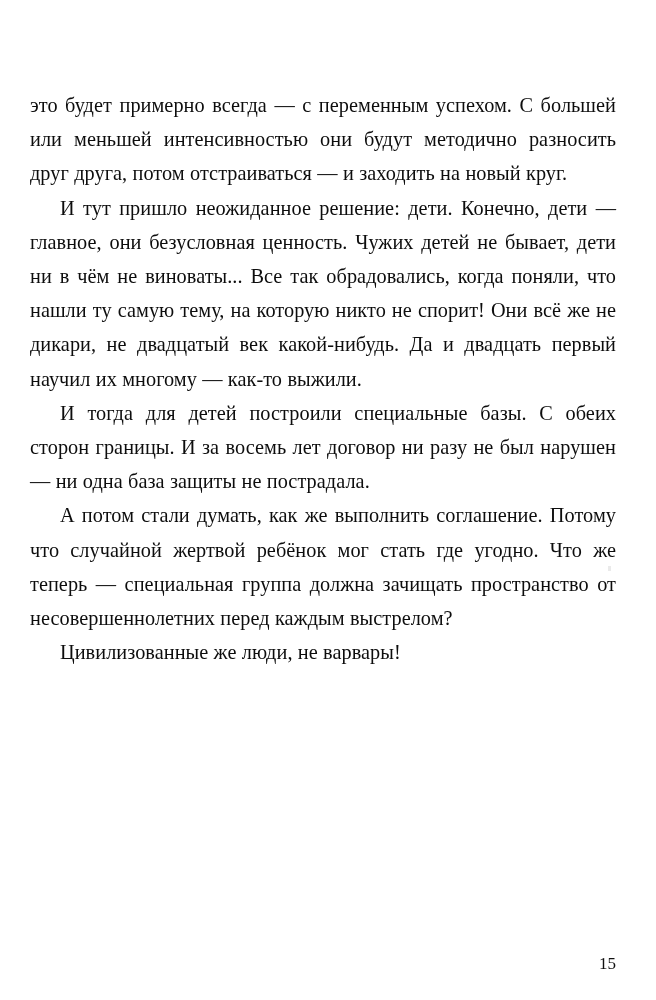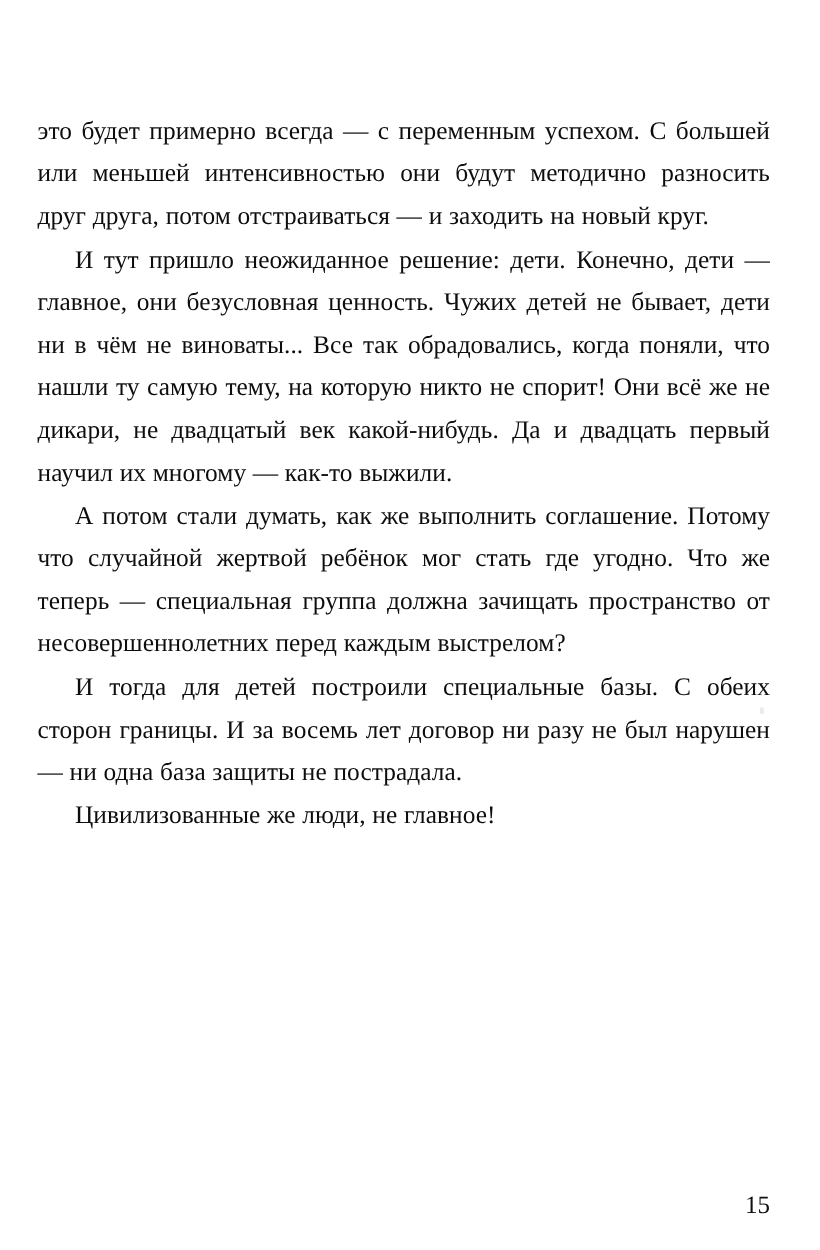--- a/index.html
+++ b/index.html
@@ -53,36 +53,36 @@
   }
   
   .para { hyphens: manual; }
 
   #page-number {
     position: absolute;
     left: 0;
     top: 952px;
     width: 616px;
     text-align: right;
-    font-size: 20px;
+    font-size: 17px;
     line-height: 24px;
     color: #101010;
     font-family: "Liberation Serif", "DejaVu Serif", serif;
   }
 </style>
 </head>
 <body>
 
 <div id="page">
 
   <div class="scan-speck"></div>
 
   <div id="text-block">
     <p class="para continuation">это будет примерно всегда — с переменным успехом. С большей или меньшей интенсивностью они будут методично разносить друг друга, потом отстраиваться — и заходить на новый круг.</p>
     <p class="para">И тут пришло неожиданное решение: дети. Конечно, дети — главное, они безусловная ценность. Чужих детей не бывает, дети ни в чём не виноваты... Все так обрадовались, когда поняли, что нашли ту самую тему, на которую никто не спорит! Они всё же не дикари, не двадцатый век какой-нибудь. Да и двадцать первый научил их многому — как-то выжили.</p>
+    <p class="para">И тогда для детей построили специальные базы. С обеих сторон границы. И за восемь лет договор ни разу не был нарушен — ни одна база защиты не пострадала.</p>
     <p class="para">А потом стали думать, как же выполнить соглашение. Потому что случайной жертвой ребёнок мог стать где угодно. Что же теперь — специальная группа должна зачищать пространство от несовершеннолетних перед каждым выстрелом?</p>
-    <p class="para">И тогда для детей построили специальные базы. С обеих сторон границы. И за восемь лет договор ни разу не был нарушен — ни одна база защиты не пострадала.</p>
-    <p class="para">Цивилизованные же люди, не главное!</p>
+    <p class="para">Цивилизованные же люди, не варвары!</p>
   </div>
 
   <div id="page-number">15</div>
 
 </div>
 
 </body></html>

